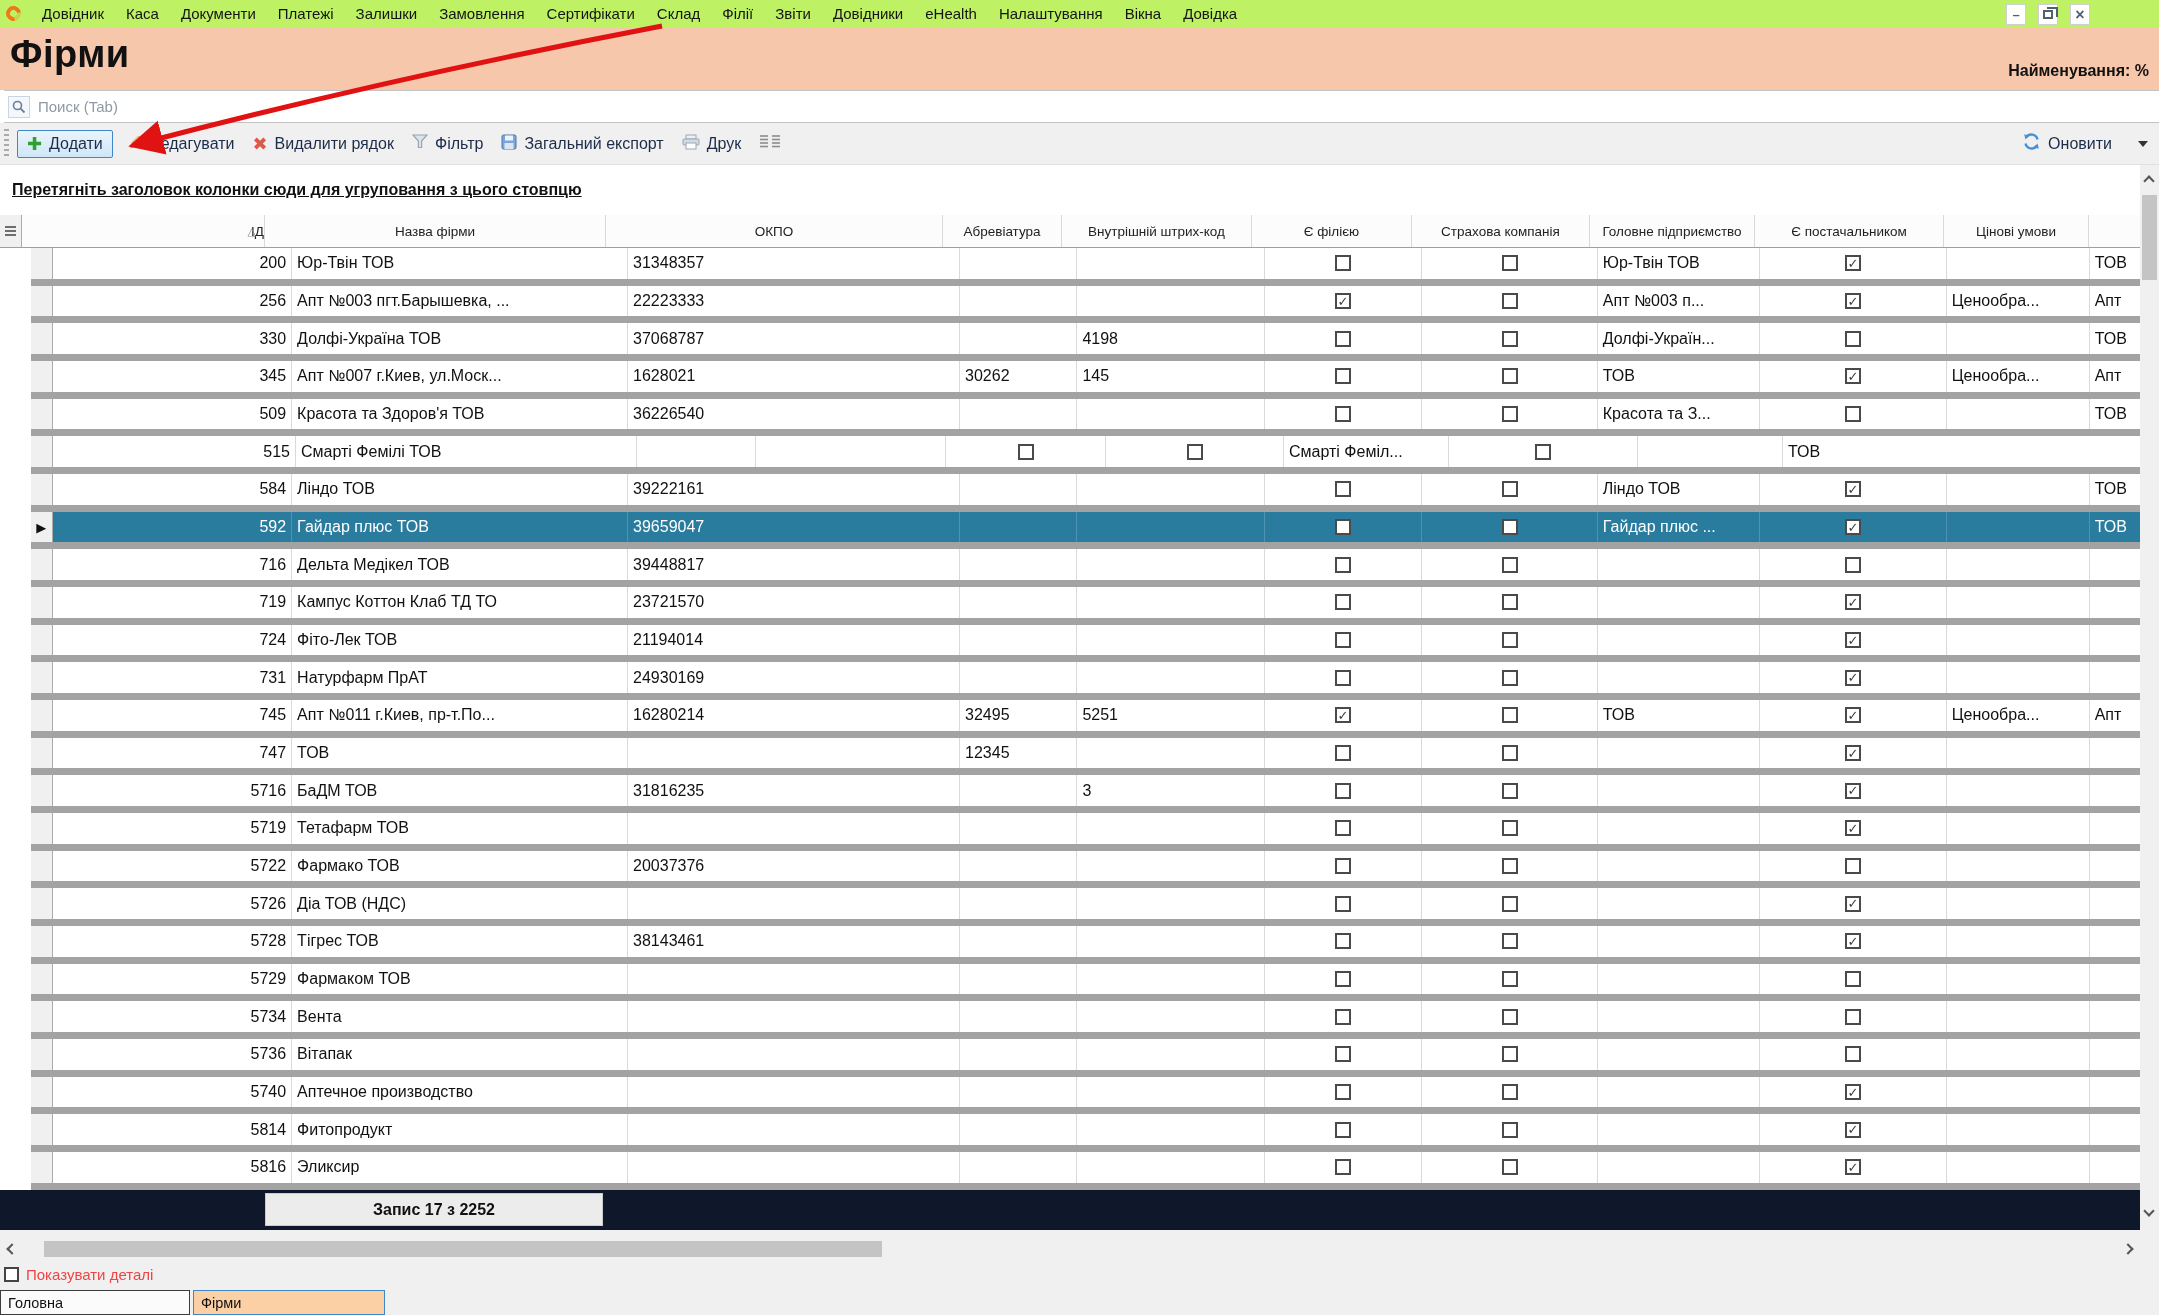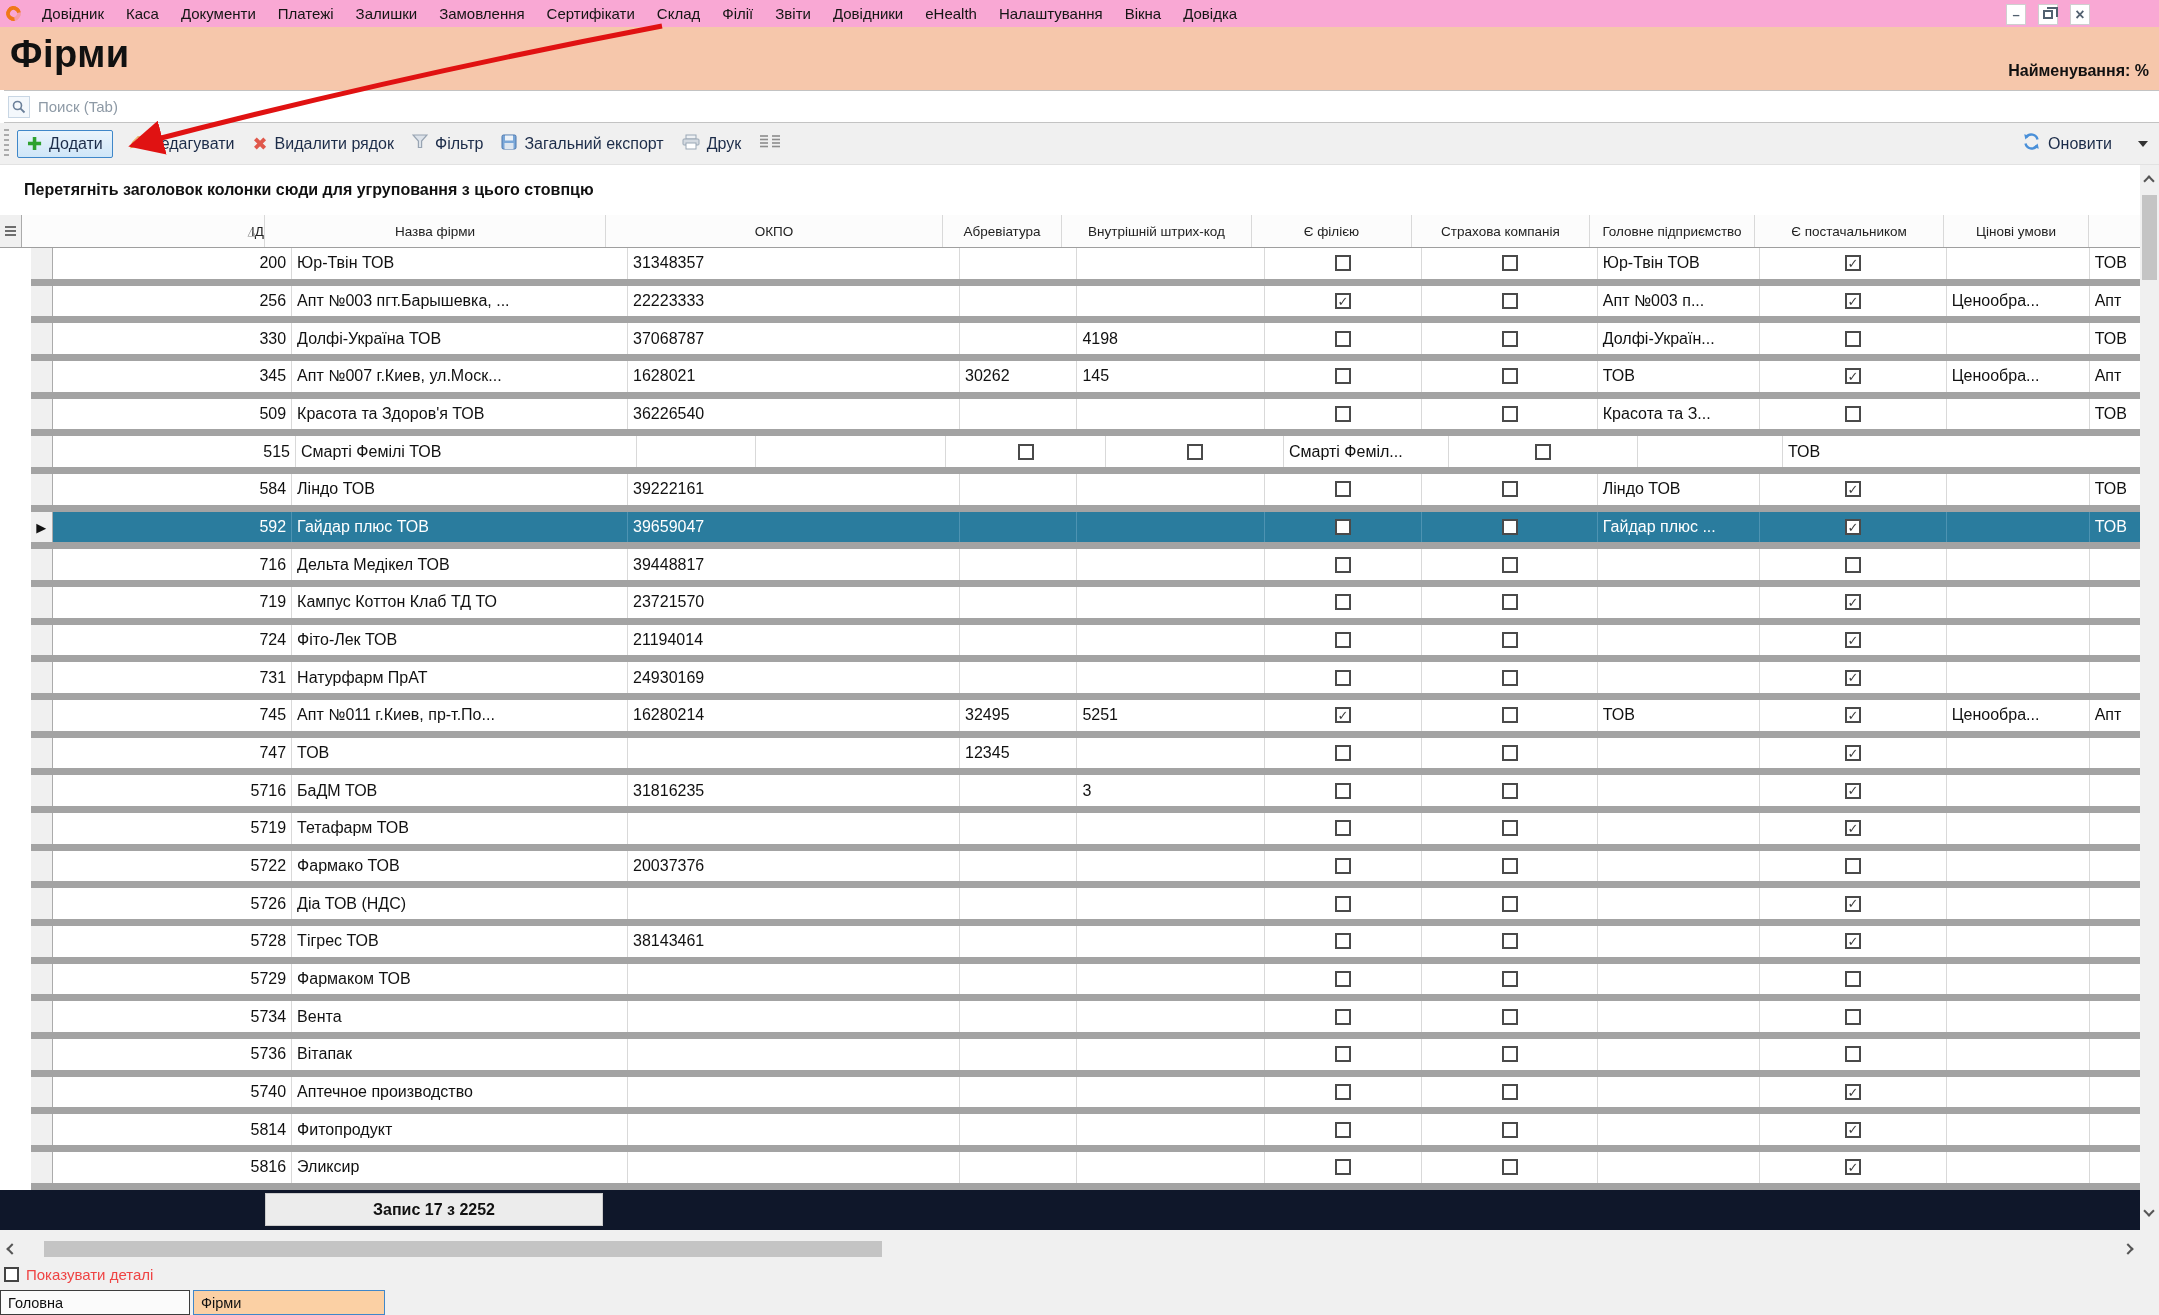--- a/index.html
+++ b/index.html
@@ -1,21 +1,21 @@
 <!DOCTYPE html>
 <html><head>
 <meta charset="utf-8">
 <style>
   * { box-sizing: border-box; margin: 0; padding: 0; }
   html,body { width: 2159px; height: 1315px; overflow: hidden; background: #fff;
     font-family: "Liberation Sans", "DejaVu Sans", sans-serif; color: #111; }
 
   
   .menubar { position: absolute; left: 0; top: 0; width: 2159px; height: 27px;
-    background: #f9a8d4; display: flex; align-items: center; }
+    background: #bef264; display: flex; align-items: center; }
   .app-logo { width: 15px; height: 15px; margin: 0 10px 0 6px;
     border: 4px solid #f07818; border-right-color: rgba(240,120,24,.25);
     border-radius: 50%; transform: rotate(35deg); }
   .menu-item { font-size: 15px; color: #151515; padding: 0 11px; white-space: nowrap; cursor: default; }
   .winctl { position: absolute; top: 4px; left: 2006px; display: flex; gap: 12px; }
   .winbtn { width: 20px; height: 21px; border: 1px solid #cfcfcf; background: #fff;
     display: flex; align-items: center; justify-content: center; color: #51606f;
     font-size: 13px; font-weight: bold; }
   .restore-glyph { position: relative; width: 10px; height: 9px; border: 2px solid #51606f; background:#fff; }
   .restore-glyph::before { content:""; position:absolute; left: 2px; top: -5px; width: 9px; height: 8px;
@@ -46,21 +46,21 @@
   .ico-pencil { color: #e8a33d; font-size: 19px; line-height: 1; transform: scaleX(-1); }
   .ico-del { color: #e0584b; font-size: 18px; font-weight: bold; line-height: 1; }
   .tb-right { position: absolute; right: 11px; top: 5px; display: flex; align-items: center; gap: 7px;
     font-size: 16px; color: #1c2c49; }
   .caret-down { width: 0; height: 0; border-left: 5px solid transparent; border-right: 5px solid transparent;
     border-top: 6px solid #333; margin-left: 10px; }
 
   
   .grouppanel { position: absolute; left: 0; top: 165px; width: 2140px; height: 50px; background: #fff;
     display: flex; align-items: center; }
-  .grouppanel span { font-size: 16px; font-weight: 700; padding-left: 24px; }
+  .grouppanel span { font-size: 16px; font-weight: 700; padding-left: 12px; text-decoration: underline; }
 
   
   .thead { position: absolute; left: 0; top: 215px; width: 2140px; height: 33px; background: #fcfcfc;
     display: flex; border-bottom: 1px solid #9f9f9f; }
   .th { border-right: 1px solid #d9d9d9; font-size: 13.5px; color: #222; display: flex;
     align-items: center; justify-content: center; position: relative; overflow: hidden; white-space: nowrap; }
   .sort-tri { position: absolute; right: 8px; top: 10px; font-size: 11px; color: #8a8a8a; }
   .ind-icon { width: 11px; height: 10px;
     background: repeating-linear-gradient(to bottom,#6d6d6d 0 2px, transparent 2px 4px); }
 

